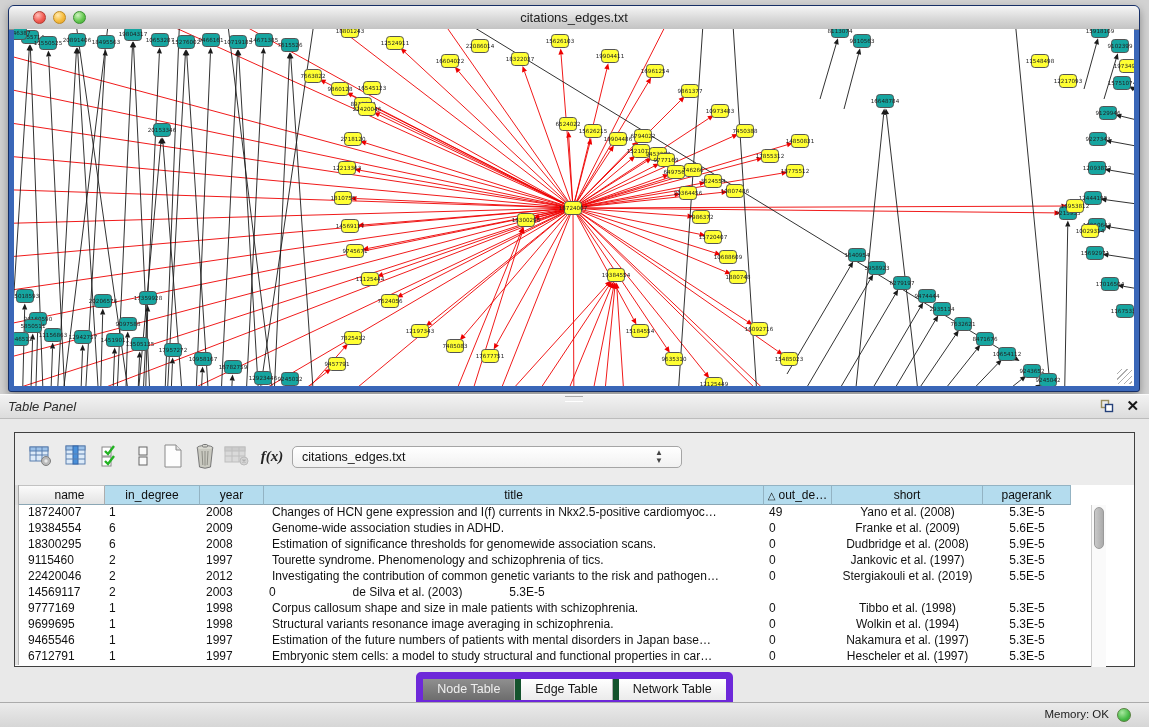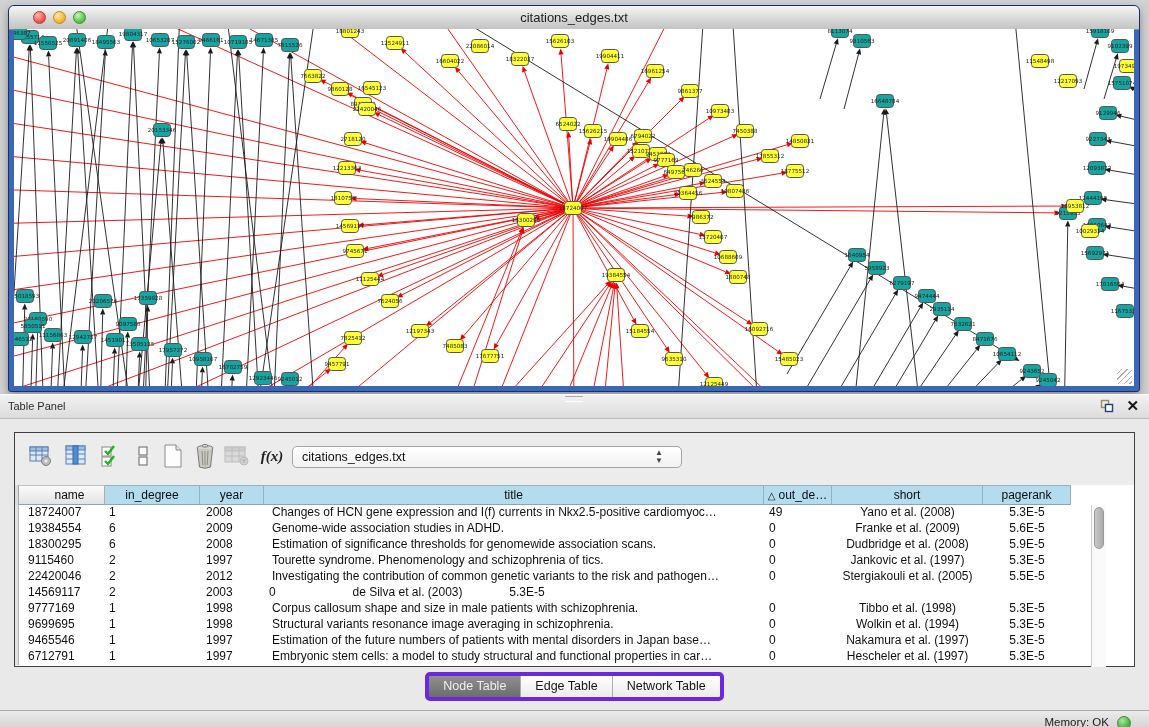--- a/index.html
+++ b/index.html
@@ -44,21 +44,21 @@
   #table-panel{position:absolute;left:0;top:394px;width:1149px;bottom:0;background:#e9e9e9;}
   .panel-header{
     position:relative;height:23px;
     background:linear-gradient(#f2f2f2,#dcdcdc);
     border-top:1px solid #fbfbfb;border-bottom:1px solid #bcbcbc;
   }
   .splitter-grip{
     position:absolute;left:565px;top:1px;width:18px;height:4px;
     border-top:1px solid #aaa;border-bottom:1px solid #fff;
   }
-  .panel-title{position:absolute;left:8px;top:0;height:23px;line-height:23px;font-size:11px;color:#2c2c2c;}
+  .panel-title{position:absolute;left:8px;top:0;height:23px;line-height:23px;font-size:13px;color:#2c2c2c;font-style:italic;}
   .panel-header-icons{position:absolute;right:10px;top:3px;display:flex;gap:12px;align-items:center;}
   .float-icon svg,.close-icon{display:block;}
   .close-icon{font-size:15px;font-weight:700;color:#161616;line-height:16px;cursor:default;}
   
   .table-container{
     position:absolute;left:14px;top:38px;width:1121px;height:235px;
     background:#fff;border:1px solid #404040;box-sizing:border-box;
   }
   .toolbar{
     position:relative;height:52px;background:#ececec;
@@ -102,30 +102,30 @@
   .v-scrollbar{
     position:absolute;left:1076px;top:72px;width:15px;height:162px;
     background:#fafafa;border-left:1px solid #cfcfcf;box-sizing:border-box;
   }
   .v-scrollbar .thumb{
     position:absolute;left:2px;top:2px;width:10px;height:42px;border-radius:6px;
     background:linear-gradient(90deg,#c9c9c9,#ababab);border:1px solid #9a9a9a;box-sizing:border-box;
   }
   
   .tabs-row{position:absolute;left:0;width:1149px;top:278px;height:22px;display:flex;justify-content:center;}
-  .seg-control{display:flex;height:21px;border:4px solid #6d28d9;border-radius:5px;overflow:hidden;background:#14532d;}
+  .seg-control{display:flex;height:21px;border:7px solid #6d28d9;border-radius:5px;overflow:hidden;background:#14532d;gap:6px;}
   .seg{
     padding:0 14px;font-size:12.5px;line-height:20px;color:#161616;
     background:linear-gradient(#ffffff,#ebebeb);border-right:1px solid #adadad;
   }
   .seg:last-child{border-right:none;}
   .seg.active{background:linear-gradient(#8f8f8f,#6d6d6d);color:#efefef;}
   
   .status-bar{
-    position:absolute;left:0;bottom:0;width:1149px;height:17px;
+    position:absolute;left:0;bottom:0;width:1149px;height:25px;
     background:linear-gradient(#ebebeb,#d6d6d6);border-top:1px solid #ababab;box-sizing:border-box;
   }
   .memory-label{position:absolute;right:40px;top:5px;font-size:11.5px;color:#1c1c1c;}
   .memory-led{
     position:absolute;right:18px;top:5px;width:14px;height:14px;border-radius:50%;
     background:radial-gradient(circle at 35% 30%,#a8e8a0,#46bb46 60%,#2f9b38);
     border:1px solid #57803f;box-sizing:border-box;
   }
 </style>
 </head>
@@ -798,21 +798,21 @@
           <div class="tcell c5 a-center">Jankovic et al. (1997)</div>
           <div class="tcell c6 a-center">5.3E-5</div>
         </div>
         <div class="trow">
           <div class="tcell gut"></div>
           <div class="tcell c0 a-left p9">22420046</div>
           <div class="tcell c1 a-left p4">2</div>
           <div class="tcell c2 a-left p6">2012</div>
           <div class="tcell c3 a-left p8">Investigating the contribution of common genetic variants to the risk and pathogen…</div>
           <div class="tcell c4 a-left p5">0</div>
-          <div class="tcell c5 a-center">Stergiakouli et al. (2005)</div>
+          <div class="tcell c5 a-center">Stergiakouli et al. (2019)</div>
           <div class="tcell c6 a-center">5.5E-5</div>
         </div>
         <div class="trow">
           <div class="tcell gut"></div>
           <div class="tcell c0 a-left p9">14569117</div>
           <div class="tcell c1 a-left p4">2</div>
           <div class="tcell c2 a-left p6">2003</div>
           <div class="tcell c4 a-left p5">0</div>
           <div class="tcell c5 a-center">de Silva et al. (2003)</div>
           <div class="tcell c6 a-center">5.3E-5</div>

